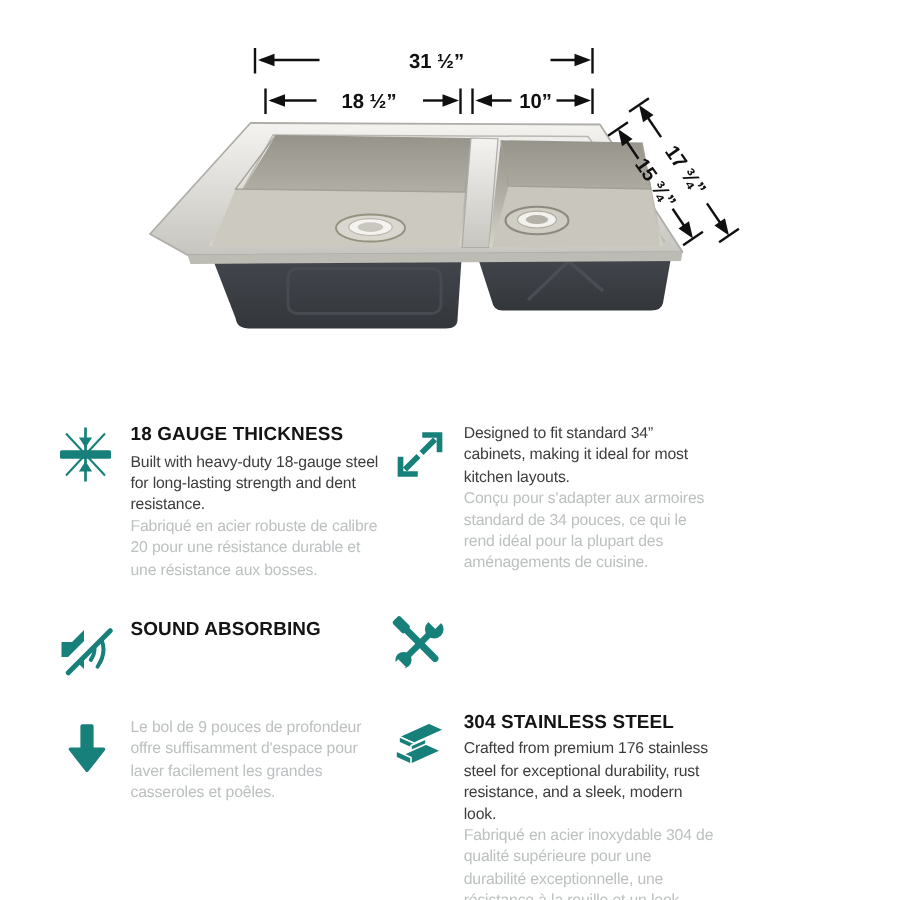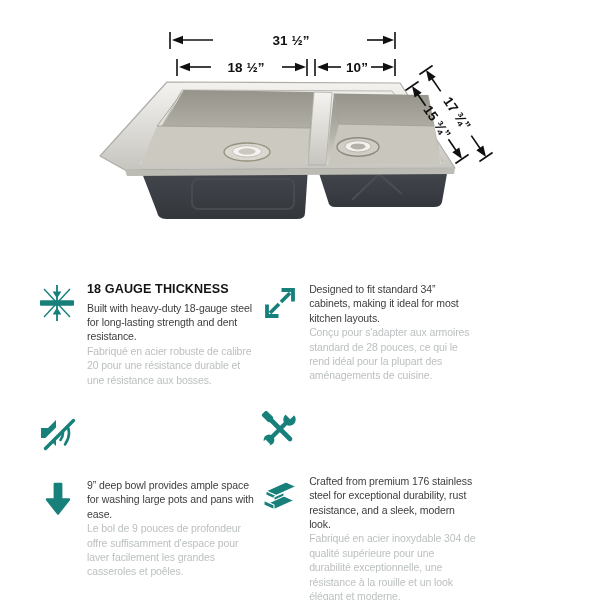--- a/index.html
+++ b/index.html
@@ -160,31 +160,31 @@
         <div class="icon-wrap">
           <svg width="40" height="40" viewBox="0 0 40 40">
             <polygon points="3,15 10,15 18,7 18,33 10,25 3,25" fill="#17807a"></polygon>
             <path d="M22.5,13 Q27.5,20 22.5,27" fill="none" stroke="#17807a" stroke-width="2.6" stroke-linecap="round"></path>
             <path d="M27,8.5 Q35,20 27,31.5" fill="none" stroke="#17807a" stroke-width="2.6" stroke-linecap="round"></path>
             <line x1="4.5" y1="32.5" x2="32.5" y2="4.5" stroke="#ffffff" stroke-width="6.5"></line>
             <line x1="7.5" y1="35.5" x2="35.5" y2="7.5" stroke="#17807a" stroke-width="3.4" stroke-linecap="round"></line>
           </svg>
         </div>
         <div class="f-text">
+          <div class="f-title">SOUND ABSORBING</div>
         </div>
       </div>
 
       <div class="feature">
         <div class="icon-wrap">
           <svg width="40" height="40" viewBox="0 0 40 40">
             <path d="M16.8,5 h6.4 v15.5 h7.8 L20,34.5 L9,20.5 h7.8 Z" fill="#17807a" stroke="#17807a" stroke-width="2.4" stroke-linejoin="round"></path>
           </svg>
         </div>
         <div class="f-text">
-          <div class="f-en">9” deep bowl provides ample space for washing large pots and pans with ease.</div>
           <div class="f-fr">Le bol de 9 pouces de profondeur offre suffisamment d'espace pour laver facilement les grandes casseroles et poêles.</div>
         </div>
       </div>
 
     </div>
 
     <div class="col col-right">
 
       <div class="feature">
         <div class="icon-wrap">
@@ -192,21 +192,21 @@
             <g stroke="#17807a" stroke-width="3.8" fill="none">
               <line x1="21" y1="19" x2="30" y2="10"></line>
               <path d="M21.5,7 H33 V18.5"></path>
               <line x1="19" y1="21" x2="10" y2="30"></line>
               <path d="M7,21.5 V33 H18.5"></path>
             </g>
           </svg>
         </div>
         <div class="f-text">
           <div class="f-en">Designed to fit standard 34” cabinets, making it ideal for most kitchen layouts.</div>
-          <div class="f-fr">Conçu pour s'adapter aux armoires standard de 28 pouces, ce qui le rend idéal pour la plupart des aménagements de cuisine.</div>
+          <div class="f-fr">Conçu pour s'adapter aux armoires standard de 34 pouces, ce qui le rend idéal pour la plupart des aménagements de cuisine.</div>
         </div>
       </div>
 
       <div class="feature">
         <div class="icon-wrap">
           <svg width="40" height="40" viewBox="0 0 40 40">
             <rect x="2" y="4" width="11" height="7" rx="1.5" fill="#17807a" transform="rotate(45 7.5 7.5)"></rect>
             <line x1="9" y1="9" x2="30" y2="30" stroke="#17807a" stroke-width="4.6" stroke-linecap="round"></line>
             <circle cx="29.5" cy="10.5" r="6.2" fill="#17807a"></circle>
             <rect x="27" y="1" width="7" height="8" fill="#ffffff" transform="rotate(45 30.5 5)"></rect>
@@ -224,20 +224,21 @@
               <polygon points="6,16 26,7 36,11.5 16,20.5"></polygon>
               <polygon points="6,16 16,20.5 16,24.5 6,20"></polygon>
               <polygon points="14,22 24,17.5 24,26 14,30.5"></polygon>
               <polygon points="4,30 24,21 34,25.5 14,34.5"></polygon>
               <polygon points="4,25.5 4,30 14,34.5 14,30"></polygon>
             </g>
             <path d="M5,19 v6 M9,21 v6" stroke="#ffffff" stroke-width="1" fill="none"></path>
           </svg>
         </div>
         <div class="f-text">
+          <div class="f-title">304 STAINLESS STEEL</div>
           <div class="f-en">Crafted from premium 176 stainless steel for exceptional durability, rust resistance, and a sleek, modern look.</div>
           <div class="f-fr">Fabriqué en acier inoxydable 304 de qualité supérieure pour une durabilité exceptionnelle, une résistance à la rouille et un look élégant et moderne.</div>
         </div>
       </div>
 
     </div>
   </div>
 </div>
 
 </body></html>

